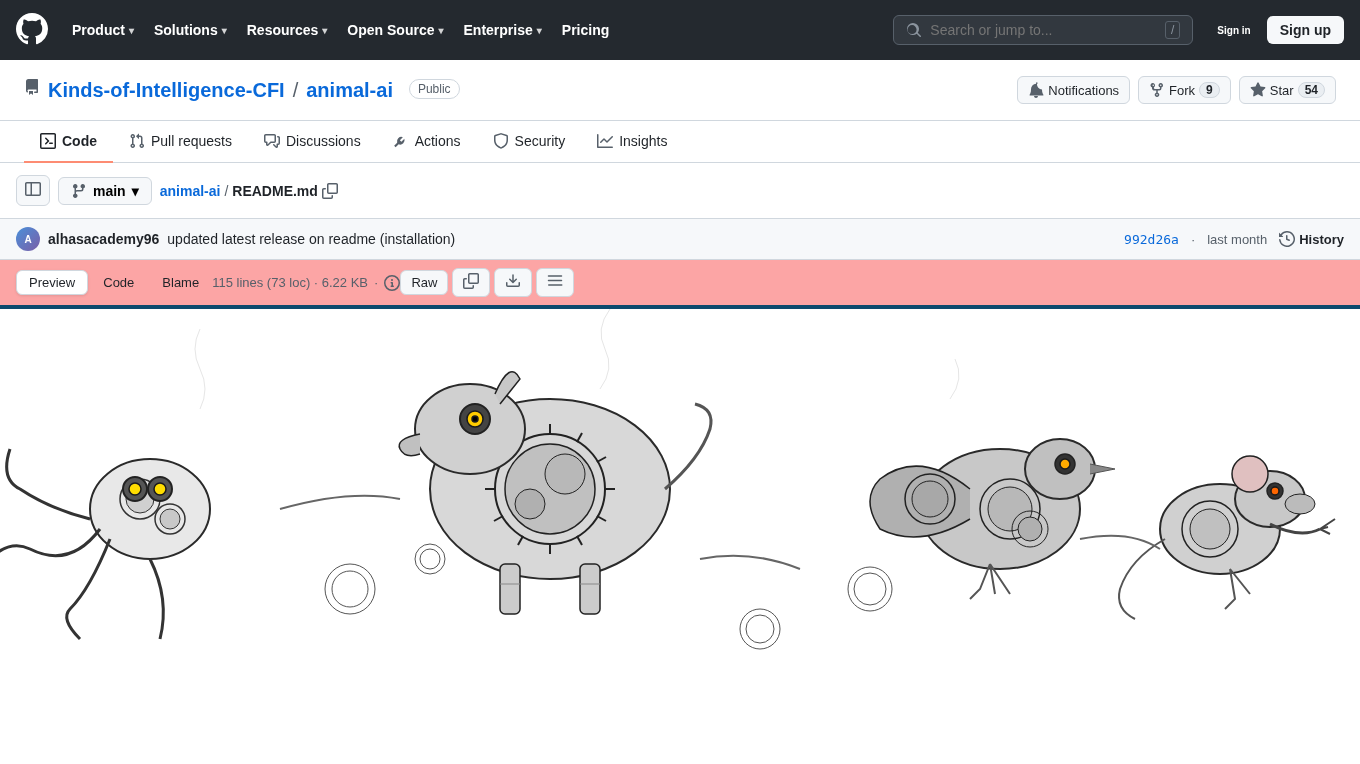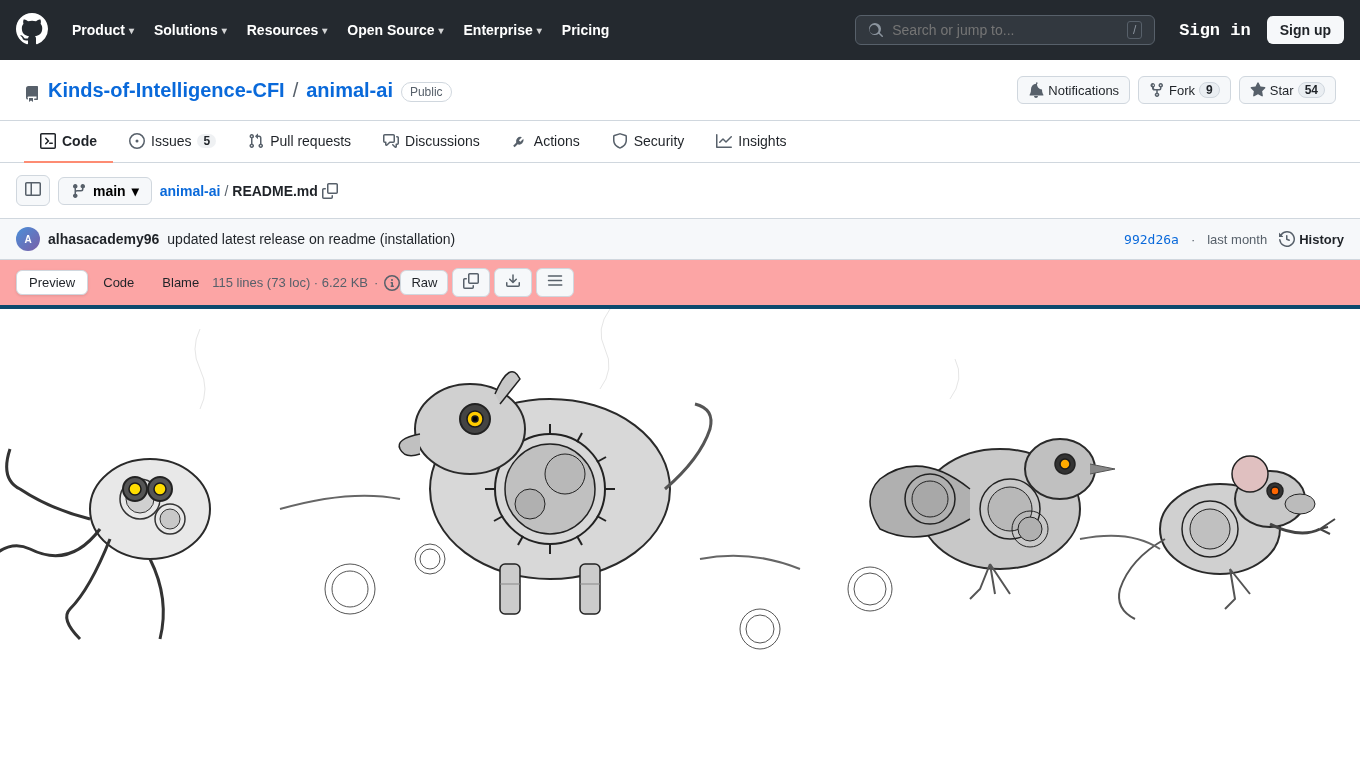--- a/index.html
+++ b/index.html
@@ -30,42 +30,42 @@
       background: none; border: none; outline: none;
       color: #14b8a6; font-size: 14px; flex: 1;
     }
     .search-shortcut {
       background: #32383f; border: 1px solid #57606a;
       border-radius: 3px; padding: 1px 5px; color: #8b949e; font-size: 12px;
     }
     .navbar-actions { display: flex; align-items: center; gap: 8px; }
     .btn-signin {
       color: #fff; background: none; border: none;
-      font-size: 17px; font-weight: 600; cursor: pointer; padding: 5px 8px; font-family: Liberation Mono, monospace;
+      font-size: 10px; font-weight: 600; cursor: pointer; padding: 5px 8px;
     }
     .btn-signup {
       color: #1f2328; background: #f6f8fa;
       border: 1px solid rgba(255,255,255,0.2);
       border-radius: 6px; font-size: 14px; font-weight: 600;
       cursor: pointer; padding: 5px 12px;
     }
 
     
     .repo-header {
       display: flex; align-items: center; justify-content: space-between;
       padding: 16px 24px; border-bottom: 1px solid #d0d7de;
     }
-    .repo-title { display: flex; align-items: flex-end; gap: 8px; font-size: 20px; }
+    .repo-title { display: flex; align-items: flex-start; gap: 8px; font-size: 20px; }
     .repo-icon { color: #57606a; }
     .repo-org { color: #0969da; font-weight: 600; cursor: pointer; }
     .repo-sep { color: #57606a; }
     .repo-name { color: #0969da; font-weight: 600; cursor: pointer; }
     .repo-badge {
       font-size: 12px; color: #57606a; border: 1px solid #d0d7de;
-      border-radius: 20px; padding: 2px 8px; font-weight: 500;
+      border-radius: 20px; padding: 2px 8px; font-weight: 500; margin-left: 8px;
     }
     .repo-actions { display: flex; align-items: flex-start; gap: 8px; }
     .repo-action-btn {
       display: flex; align-items: center; gap: 4px;
       border: 1px solid #d0d7de; border-radius: 6px;
       background: #f6f8fa; padding: 5px 10px;
       font-size: 13px; cursor: pointer; color: #1f2328;
     }
     .repo-count {
       background: #eaeef2; border: 1px solid #d0d7de;
@@ -276,28 +276,20 @@
     </button>
   </div>
 </div>
 
 <div class="repo-tabs">
   <div class="tab-item active">
     <svg width="16" height="16" viewBox="0 0 16 16" fill="#1f2328" class="tab-icon">
       <path d="M0 1.75C0 .784.784 0 1.75 0h12.5C15.216 0 16 .784 16 1.75v12.5A1.75 1.75 0 0114.25 16H1.75A1.75 1.75 0 010 14.25V1.75zm1.75-.25a.25.25 0 00-.25.25v12.5c0 .138.112.25.25.25h12.5a.25.25 0 00.25-.25V1.75a.25.25 0 00-.25-.25H1.75zM5.22 4.72a.75.75 0 000 1.06L7.44 8 5.22 10.22a.75.75 0 101.06 1.06l2.75-2.75a.75.75 0 000-1.06L6.28 4.72a.75.75 0 00-1.06 0zM9 10.25a.75.75 0 01.75-.75h2.5a.75.75 0 010 1.5h-2.5a.75.75 0 01-.75-.75z"></path>
     </svg>
     <span>Code</span>
-  </div>
-  <div class="tab-item">
-    <svg width="16" height="16" viewBox="0 0 16 16" fill="#57606a" class="tab-icon">
-      <path d="M8 9.5a1.5 1.5 0 100-3 1.5 1.5 0 000 3z"></path>
-        <path d="M8 0a8 8 0 100 16A8 8 0 008 0zM1.5 8a6.5 6.5 0 1113 0 6.5 6.5 0 01-13 0z"></path>
-    </svg>
-    <span>Issues</span>
-    <span class="tab-badge">5</span>
   </div>
   <div class="tab-item">
     <svg width="16" height="16" viewBox="0 0 16 16" fill="#57606a" class="tab-icon">
       <path d="M1.5 3.25a2.25 2.25 0 113 2.122v5.256a2.251 2.251 0 11-1.5 0V5.372A2.25 2.25 0 011.5 3.25zm5.677-.177L9.573.677A.25.25 0 0110 .854V2.5h1A2.5 2.5 0 0113.5 5v5.628a2.251 2.251 0 11-1.5 0V5a1 1 0 00-1-1h-1v1.646a.25.25 0 01-.427.177L7.177 3.427a.25.25 0 010-.354zM3.75 2.5a.75.75 0 100 1.5.75.75 0 000-1.5zm0 9.5a.75.75 0 100 1.5.75.75 0 000-1.5zm8.25.75a.75.75 0 101.5 0 .75.75 0 00-1.5 0z"></path>
     </svg>
     <span>Pull requests</span>
   </div>
   <div class="tab-item">
     <svg width="16" height="16" viewBox="0 0 16 16" fill="#57606a" class="tab-icon">
       <path d="M1.75 1h8.5c.966 0 1.75.784 1.75 1.75v5.5A1.75 1.75 0 0110.25 10H7.061l-2.574 2.573A1.458 1.458 0 012 11.543V10h-.25A1.75 1.75 0 010 8.25v-5.5C0 1.784.784 1 1.75 1zM1.5 2.75v5.5c0 .138.112.25.25.25h1a.75.75 0 01.75.75v2.19l2.72-2.72a.749.749 0 01.53-.22h3.5a.25.25 0 00.25-.25v-5.5a.25.25 0 00-.25-.25h-8.5a.25.25 0 00-.25.25zm13 2a.25.25 0 00-.25-.25h-.5a.75.75 0 010-1.5h.5c.966 0 1.75.784 1.75 1.75v5.5A1.75 1.75 0 0114.25 12H14v1.543a1.458 1.458 0 01-2.487 1.03L9.22 12.28a.749.749 0 111.06-1.06l2.22 2.22v-2.19a.75.75 0 01.75-.75h1a.25.25 0 00.25-.25v-5.5z"></path>

